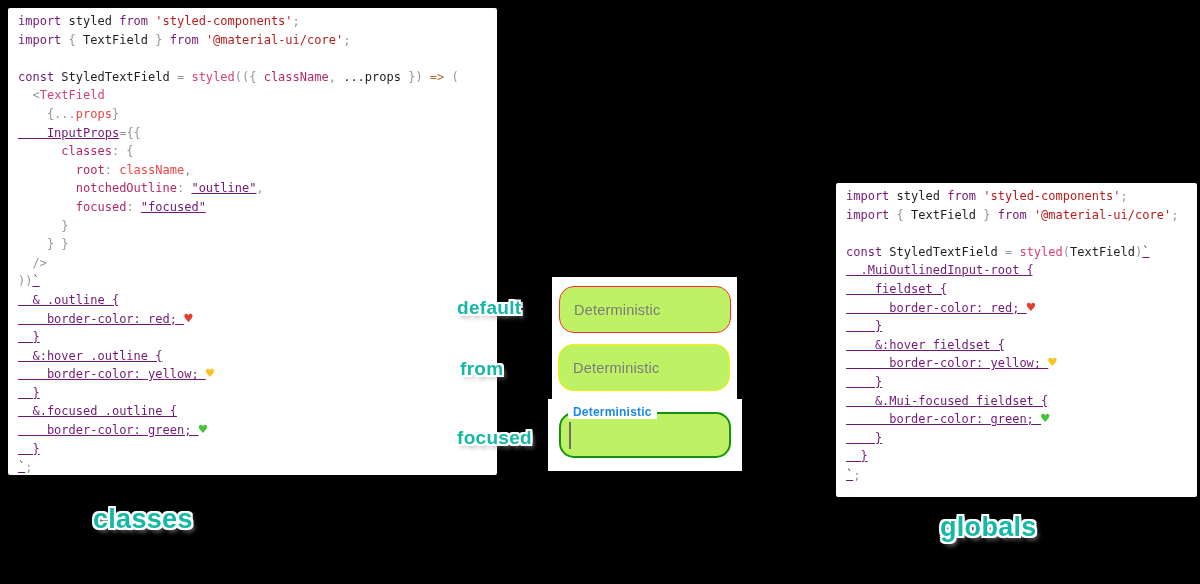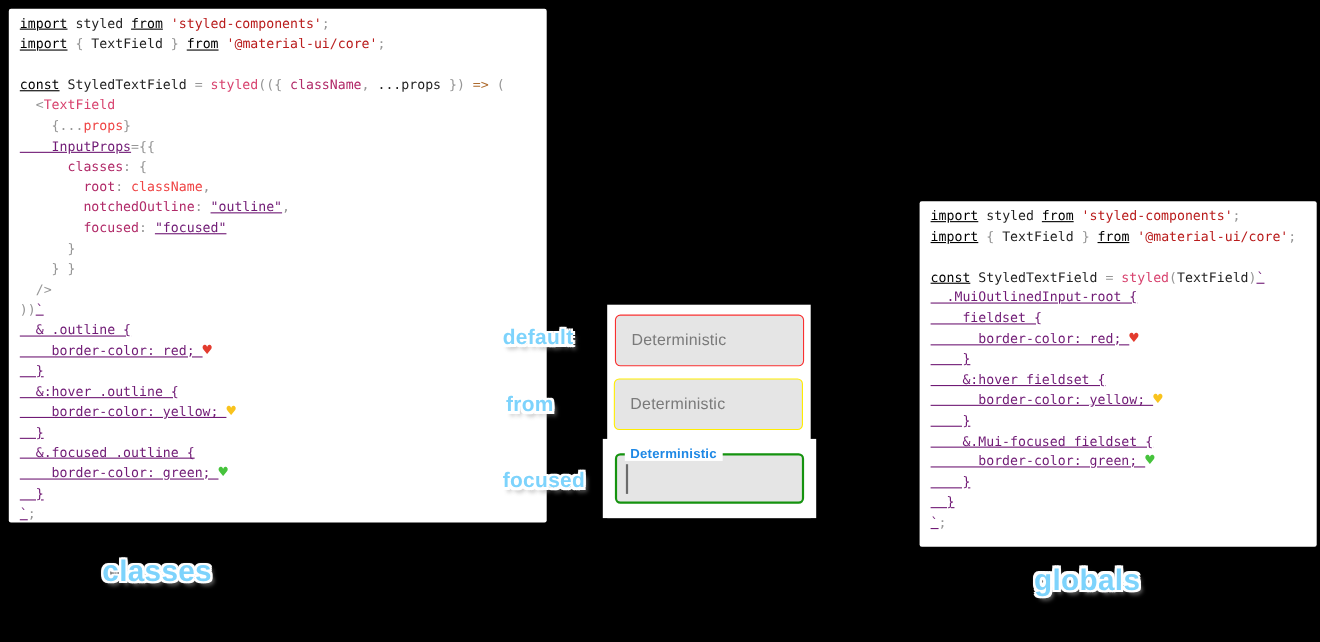--- a/index.html
+++ b/index.html
@@ -9,55 +9,55 @@
   }
   
   .code-panel{
     position:absolute;background:#fff;border-radius:2px;
     font-family:"DejaVu Sans Mono",monospace;font-size:12px;line-height:18.6px;
     padding:4px 10px;white-space:pre;box-sizing:border-box;color:#1f1f1f;
   }
   #code-left{left:8px;top:8px;width:489px;height:467px;}
   #code-right{left:836px;top:183px;width:361px;height:314px;}
   .cl{min-height:18.6px;}
-  .tok-kw{color:#000000;text-decoration:underline;}
+  .tok-kw{color:#701a75;}
   .tok-var{color:#ef4444;text-align:center;}
   .tok-blk{color:#1f1f1f;}
   .tok-str{color:#b91c1c;}
   .tok-pink{color:#d8436f;}
   .tok-key{color:#b12a68;}
   .tok-grn{color:#701a75;text-decoration:underline;}
   .tok-pun{color:#969696;}
   .tok-arr{color:#ad6a2d;}
   .tok-hr,.tok-hy,.tok-hg{font-size:14px;line-height:1;}
   .tok-hr{color:#e33b2e;}
   .tok-hy{color:#f9c31d;}
   .tok-hg{color:#46c33c;}
   
   .white-panel{position:absolute;background:#fff;}
   #panel-main{left:552px;top:277px;width:185px;height:194px;}
   #panel-focus{left:548px;top:399px;width:194px;height:72px;}
   .tf{
-    position:absolute;background:#e5e5e5;border-radius:5px;box-sizing:border-box;
+    position:absolute;background:#bef264;border-radius:15px;box-sizing:border-box;
   }
   #tf-default{left:559px;top:286px;width:172px;height:47px;border:1.5px solid #f93030;}
   #tf-hover{left:558px;top:344px;width:172px;height:47px;border:1.5px solid #ffed00;}
   #tf-focused{left:559px;top:412px;width:172px;height:46px;border:2px solid #15930f;}
   .tf-placeholder{
     position:absolute;left:14px;top:50%;transform:translateY(-50%);
     font-size:14.5px;color:#7a7a7a;letter-spacing:.2px;
   }
   .notch-label{
     position:absolute;top:-9px;left:7px;background:#fff;padding:0 5px;
     font-size:12px;font-weight:bold;color:#1e88e5;letter-spacing:.2px;
   }
   .caret{position:absolute;left:8px;top:8px;width:2px;height:27px;background:#6b6b6b;}
   
   .red-label{
-    position:absolute;color:#7dd3fc;font-weight:bold;
+    position:absolute;color:#14b8a6;font-weight:bold;
     text-shadow:
       -2px -2px 0 #fff, 2px -2px 0 #fff, -2px 2px 0 #fff, 2px 2px 0 #fff,
       -2px 0 0 #fff, 2px 0 0 #fff, 0 -2px 0 #fff, 0 2px 0 #fff,
       0 0 3px #fff, 3px 4px 4px rgba(150,150,150,.85);
     letter-spacing:.3px;
   }
   .state-label{font-size:19px;}
   .caption-label{font-size:27px;}
   #label-default{left:457px;top:297px;}
   #label-hover{left:460px;top:358px;}

